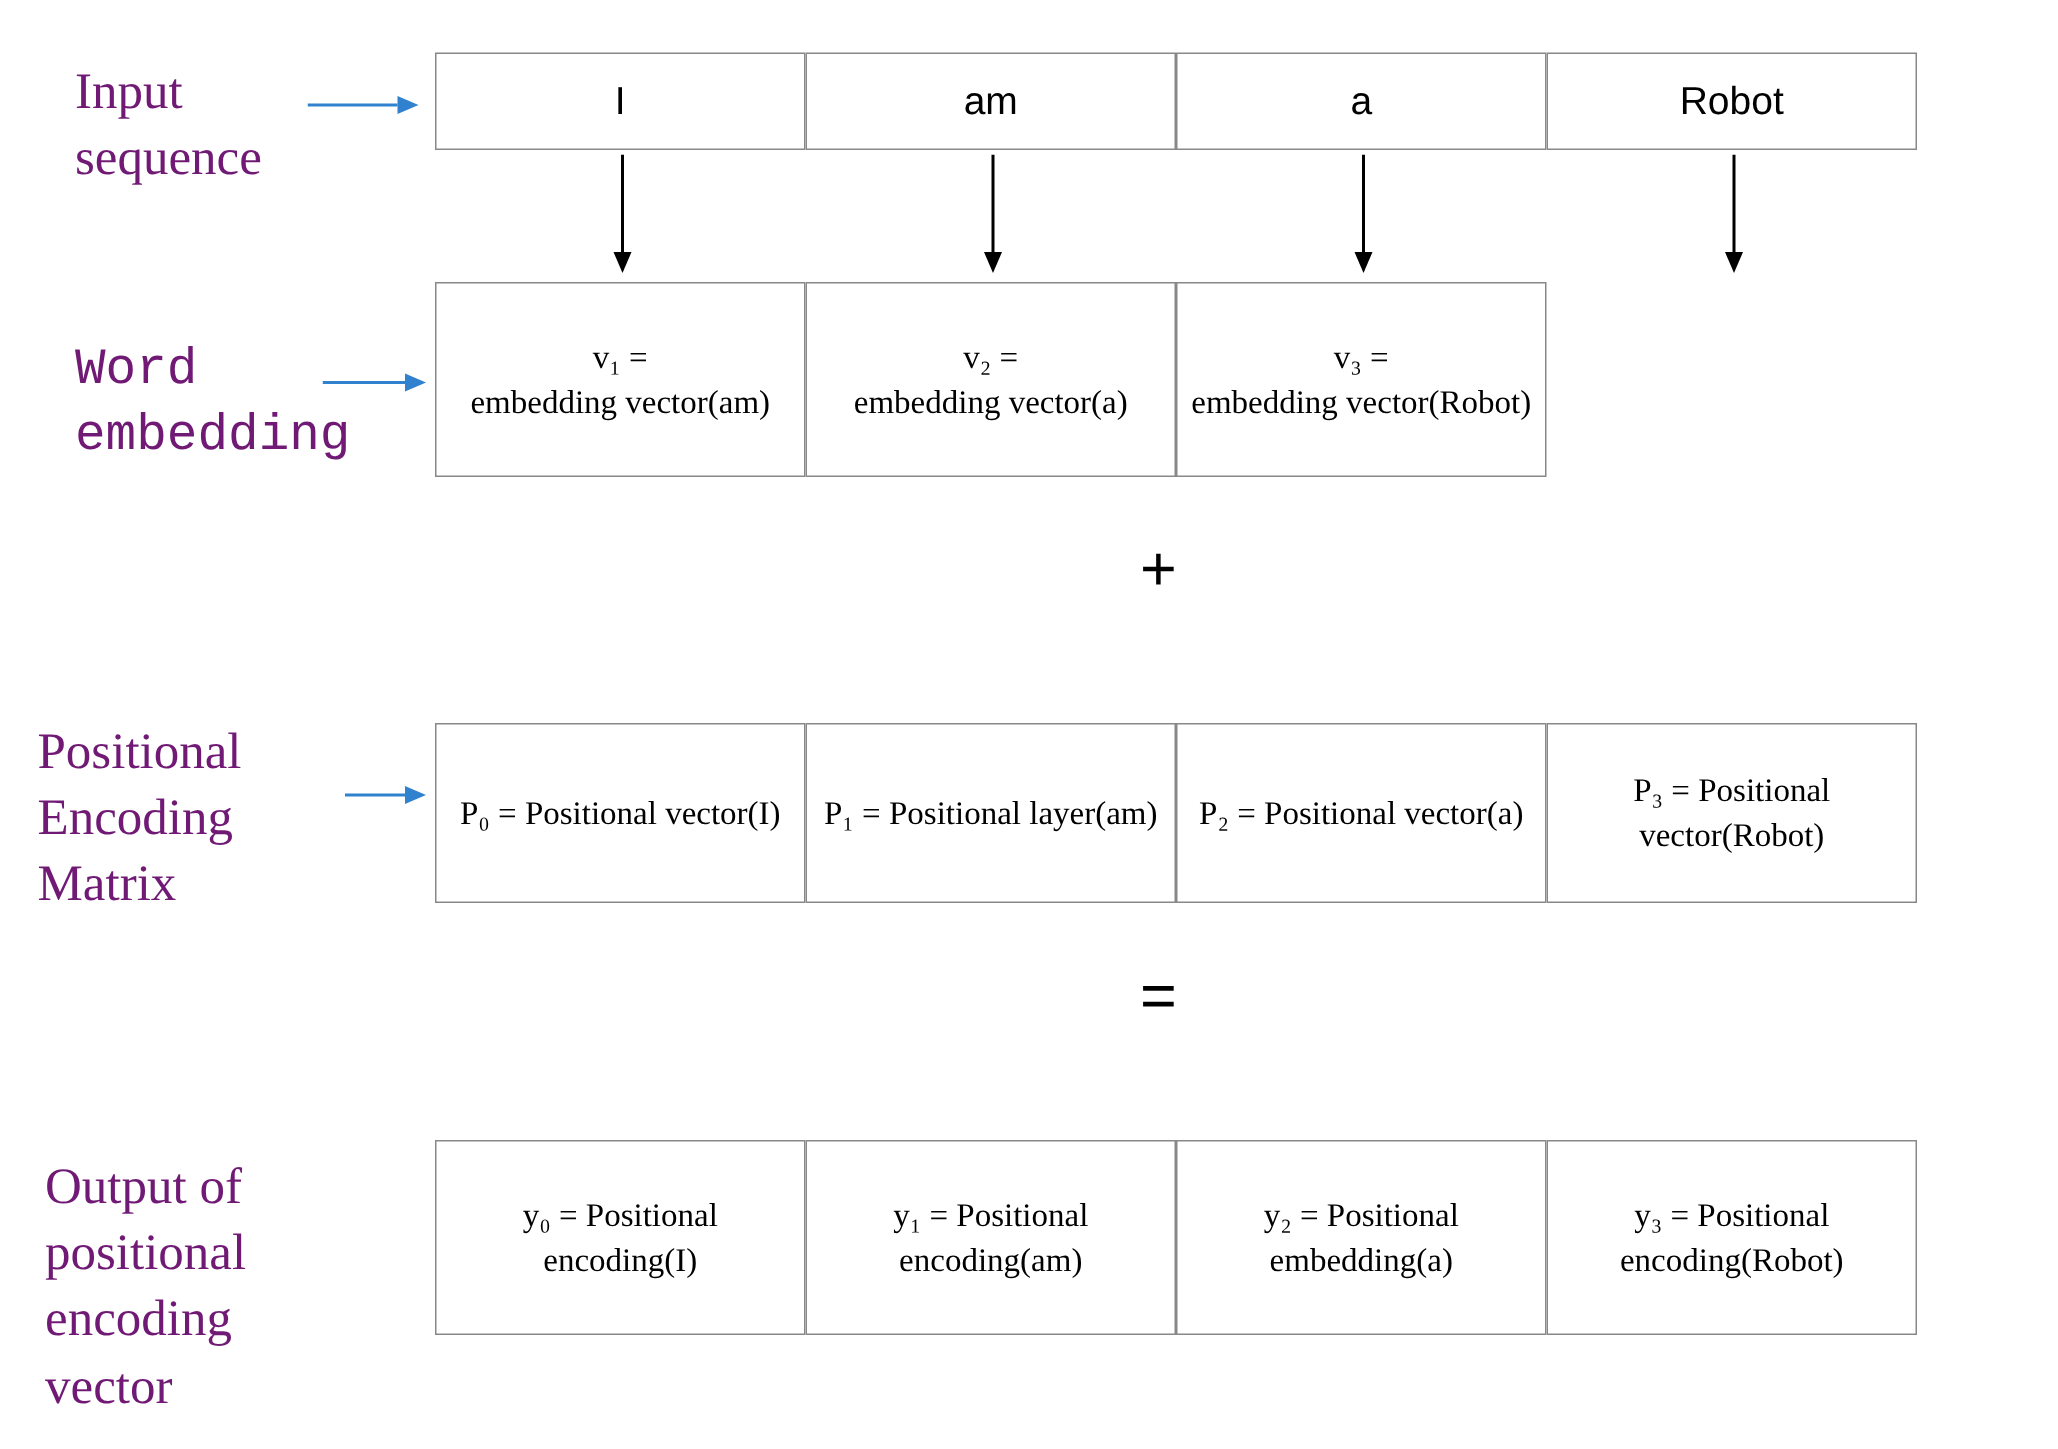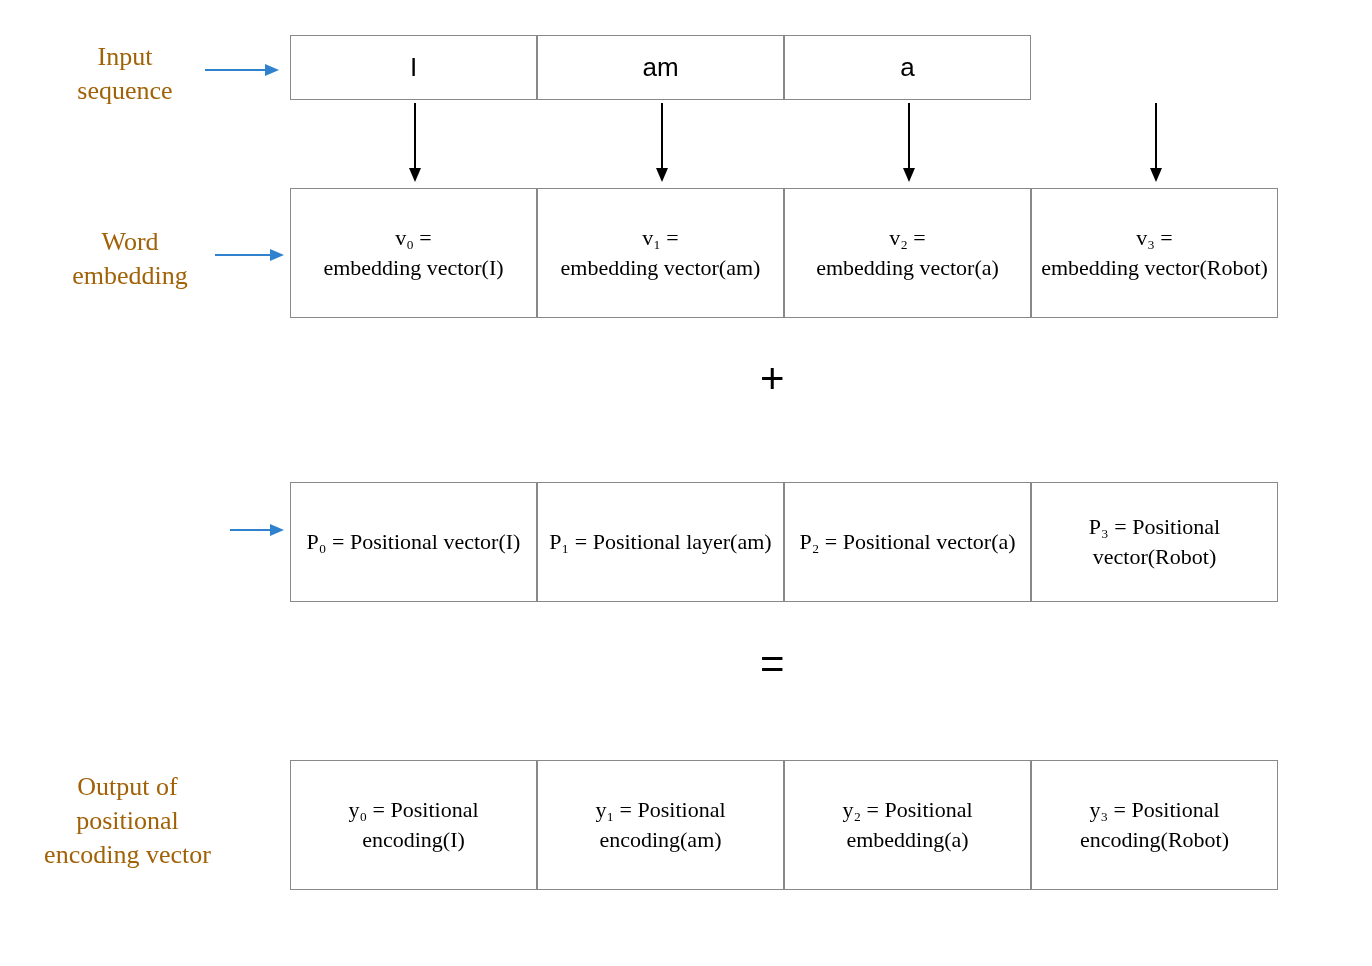--- a/index.html
+++ b/index.html
@@ -10,24 +10,23 @@
     font-family: "Comic Sans MS", "Segoe Script", cursive;
     width: 1372px;
   }
   .diagram {
     position: relative;
     width: 1332px;
     height: 926px;
   }
   .label {
     position: absolute;
-    color: #a16207;
-    font-size: 26px;
+    color: #701a75;
+    font-size: 34px;
     line-height: 1.3;
-    text-align: center;
   }
   .row {
     position: absolute;
     display: flex;
   }
   .cell {
     border: 1px solid #888;
     background: #fff;
     display: flex;
     align-items: center;
@@ -71,21 +70,22 @@
     position: absolute;
   }
   .arrow-v svg { display: block; }
 </style>
 </head>
 <body>
 
 <div class="diagram">
 
   <div class="label" style="left:30px; top:20px; width:150px;">Input sequence</div>
-  <div class="label" style="left:30px; top:205px; width:160px;">Word embedding</div>
+  <div class="label" style="left:30px; top:205px; width:160px;font-family:Liberation Mono, monospace;">Word embedding</div>
+  <div class="label" style="left:5px; top:460px; width:200px;">Positional Encoding Matrix</div>
   <div class="label" style="left:10px; top:750px; width:195px;">Output of positional encoding vector</div>
 
   <div class="arrow-h" style="left:185px; top:40px;">
     <svg width="75" height="20">
         <line x1="0" y1="10" x2="60" y2="10" stroke="#3182ce" stroke-width="2"></line>
         <polygon points="60,4 74,10 60,16" fill="#3182ce"></polygon>
       </svg>
   </div>
   <div class="arrow-h" style="left:195px; top:225px;">
     <svg width="70" height="20">
@@ -97,20 +97,21 @@
     <svg width="55" height="20">
         <line x1="0" y1="10" x2="40" y2="10" stroke="#3182ce" stroke-width="2"></line>
         <polygon points="40,4 54,10 40,16" fill="#3182ce"></polygon>
       </svg>
   </div>
 
   <div class="row" style="left:270px; top:15px;">
     <div class="cell input">I</div>
     <div class="cell input">am</div>
     <div class="cell input">a</div>
+    <div class="cell input">Robot</div>
   </div>
 
   <div class="arrow-v" style="left:385px; top:83px;">
     <svg width="20" height="80">
         <line x1="10" y1="0" x2="10" y2="65" stroke="#000" stroke-width="2"></line>
         <polygon points="4,65 10,79 16,65" fill="#000"></polygon>
       </svg>
   </div>
   <div class="arrow-v" style="left:632px; top:83px;">
     <svg width="20" height="80">
@@ -125,23 +126,20 @@
       </svg>
   </div>
   <div class="arrow-v" style="left:1126px; top:83px;">
     <svg width="20" height="80">
         <line x1="10" y1="0" x2="10" y2="65" stroke="#000" stroke-width="2"></line>
         <polygon points="4,65 10,79 16,65" fill="#000"></polygon>
       </svg>
   </div>
 
   <div class="row" style="left:270px; top:168px;">
-    <div class="cell emb">
-      <div><span>v₀ =</span><br><span>embedding vector(I)</span></div>
-    </div>
     <div class="cell emb">
       <div><span>v₁ =</span><br><span>embedding vector(am)</span></div>
     </div>
     <div class="cell emb">
       <div><span>v₂ =</span><br><span>embedding vector(a)</span></div>
     </div>
     <div class="cell emb">
       <div><span>v₃ =</span><br><span>embedding vector(Robot)</span></div>
     </div>
   </div>

